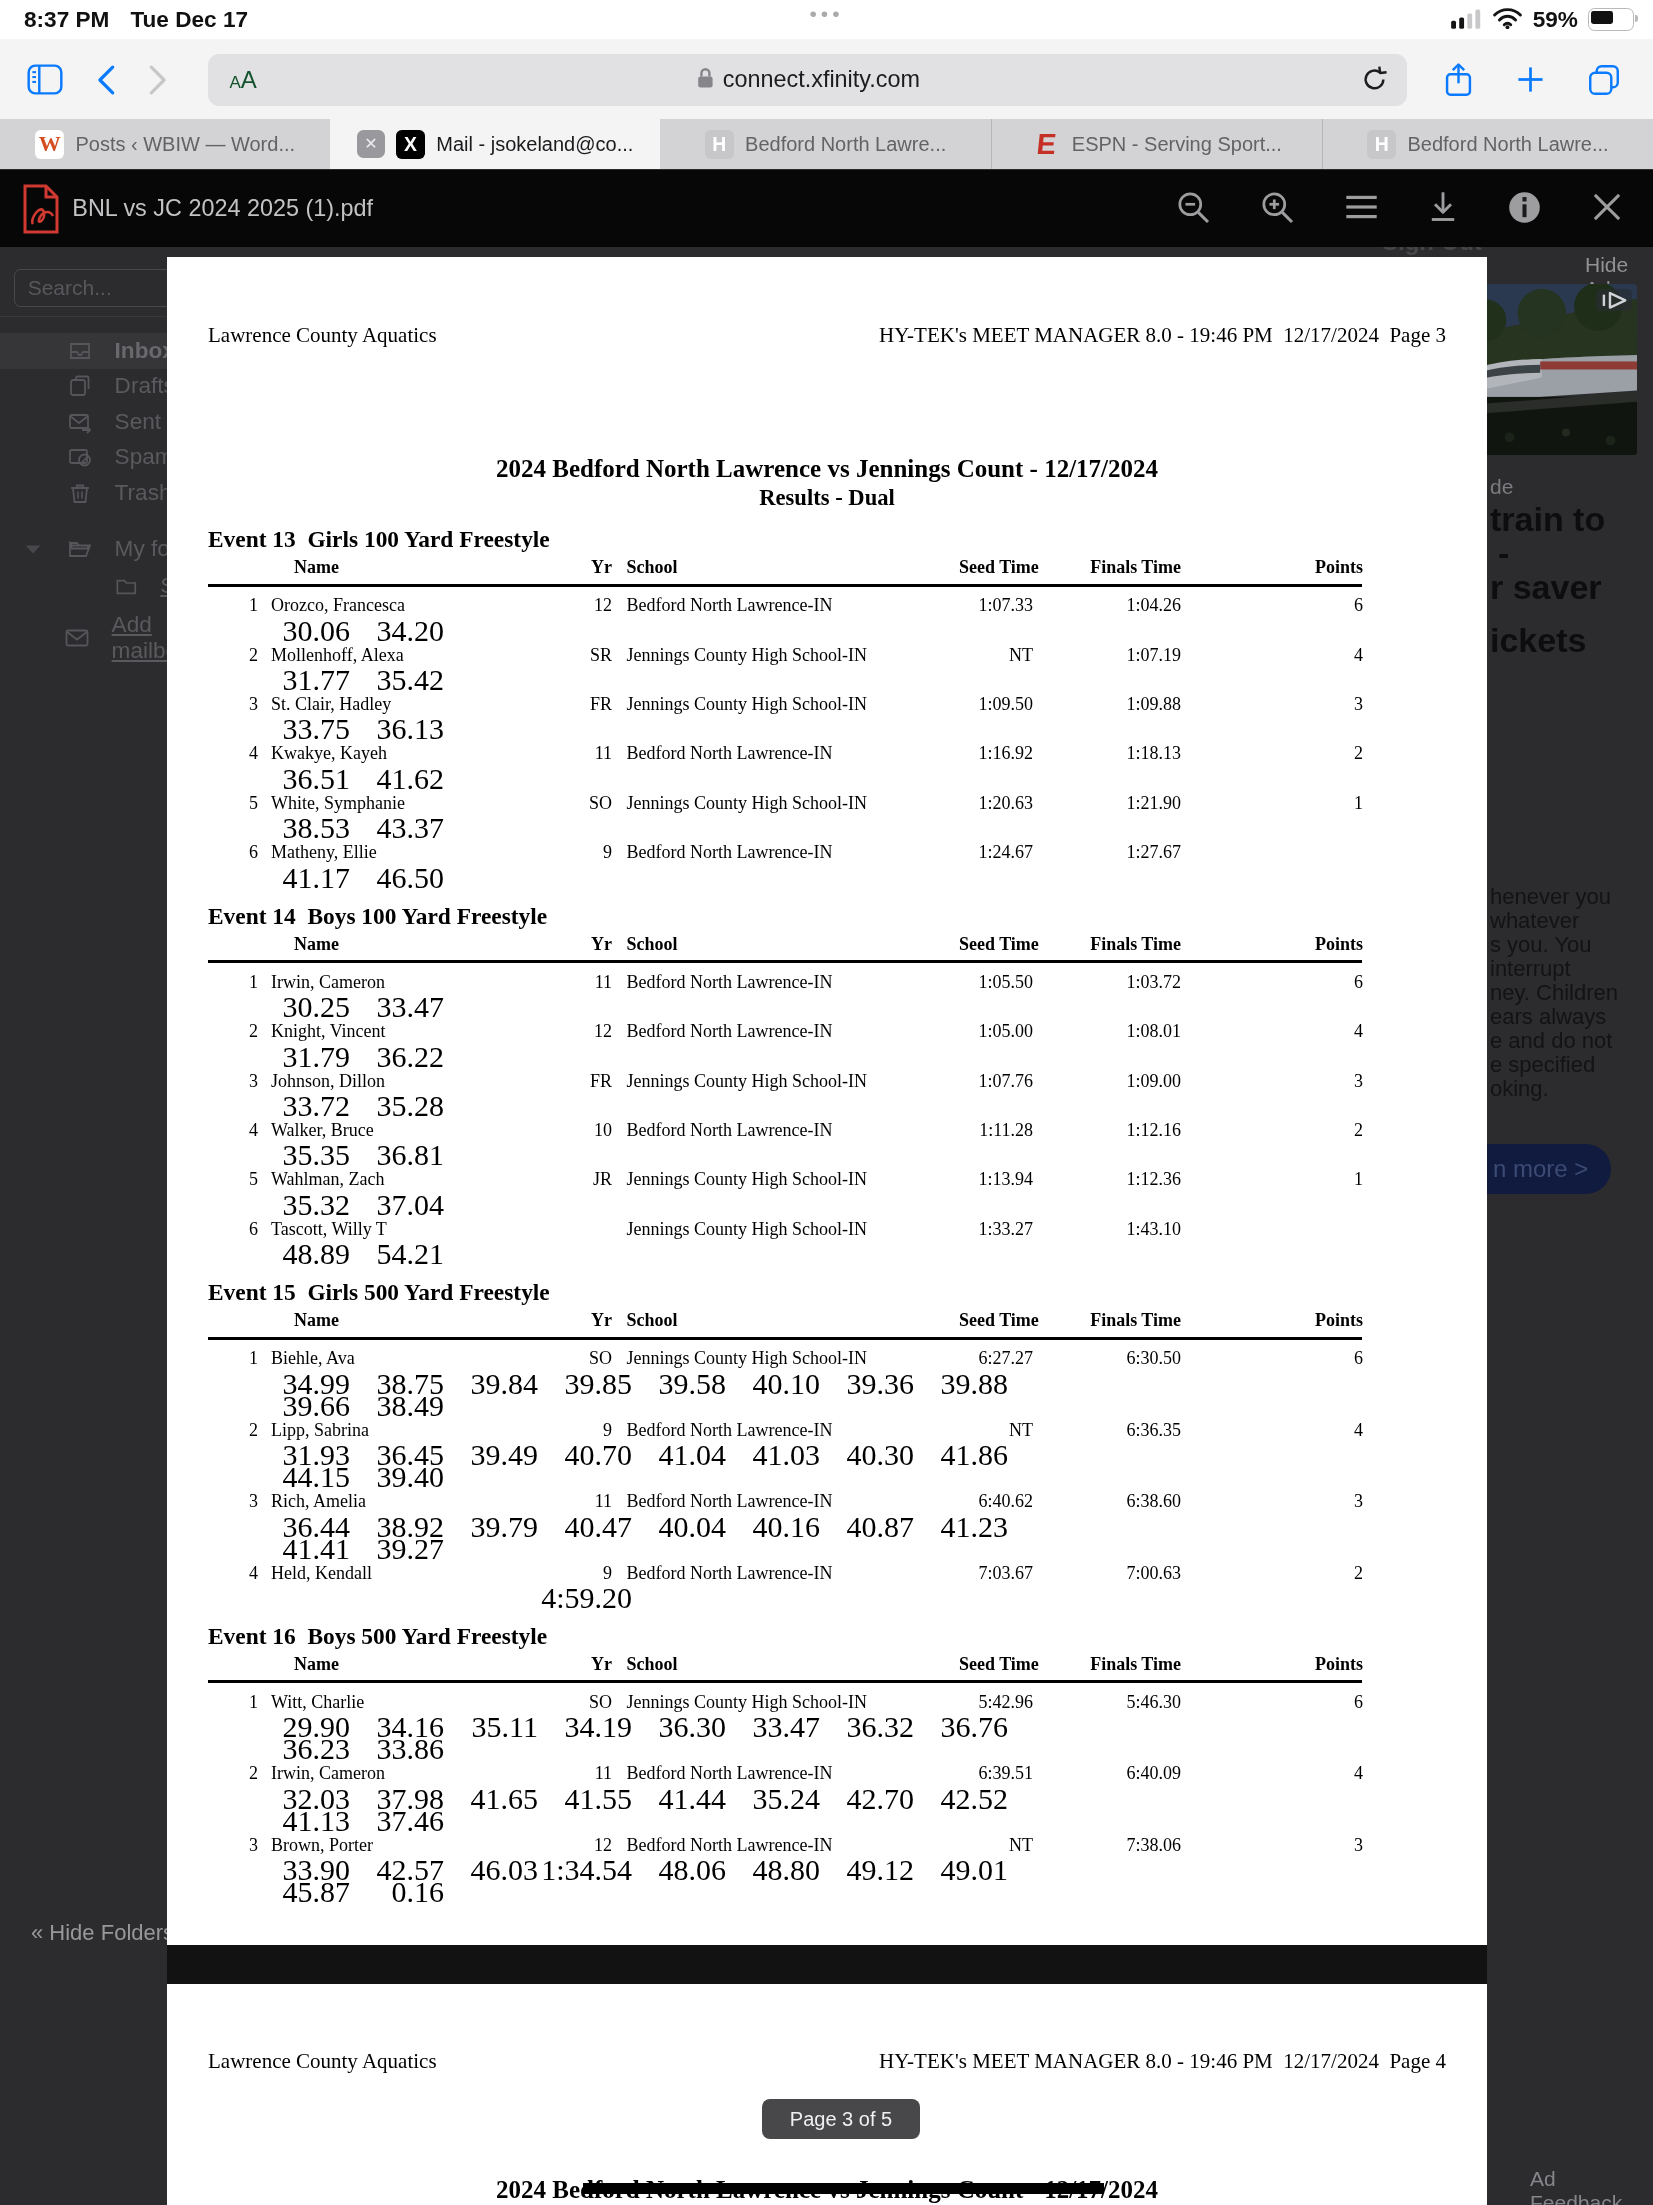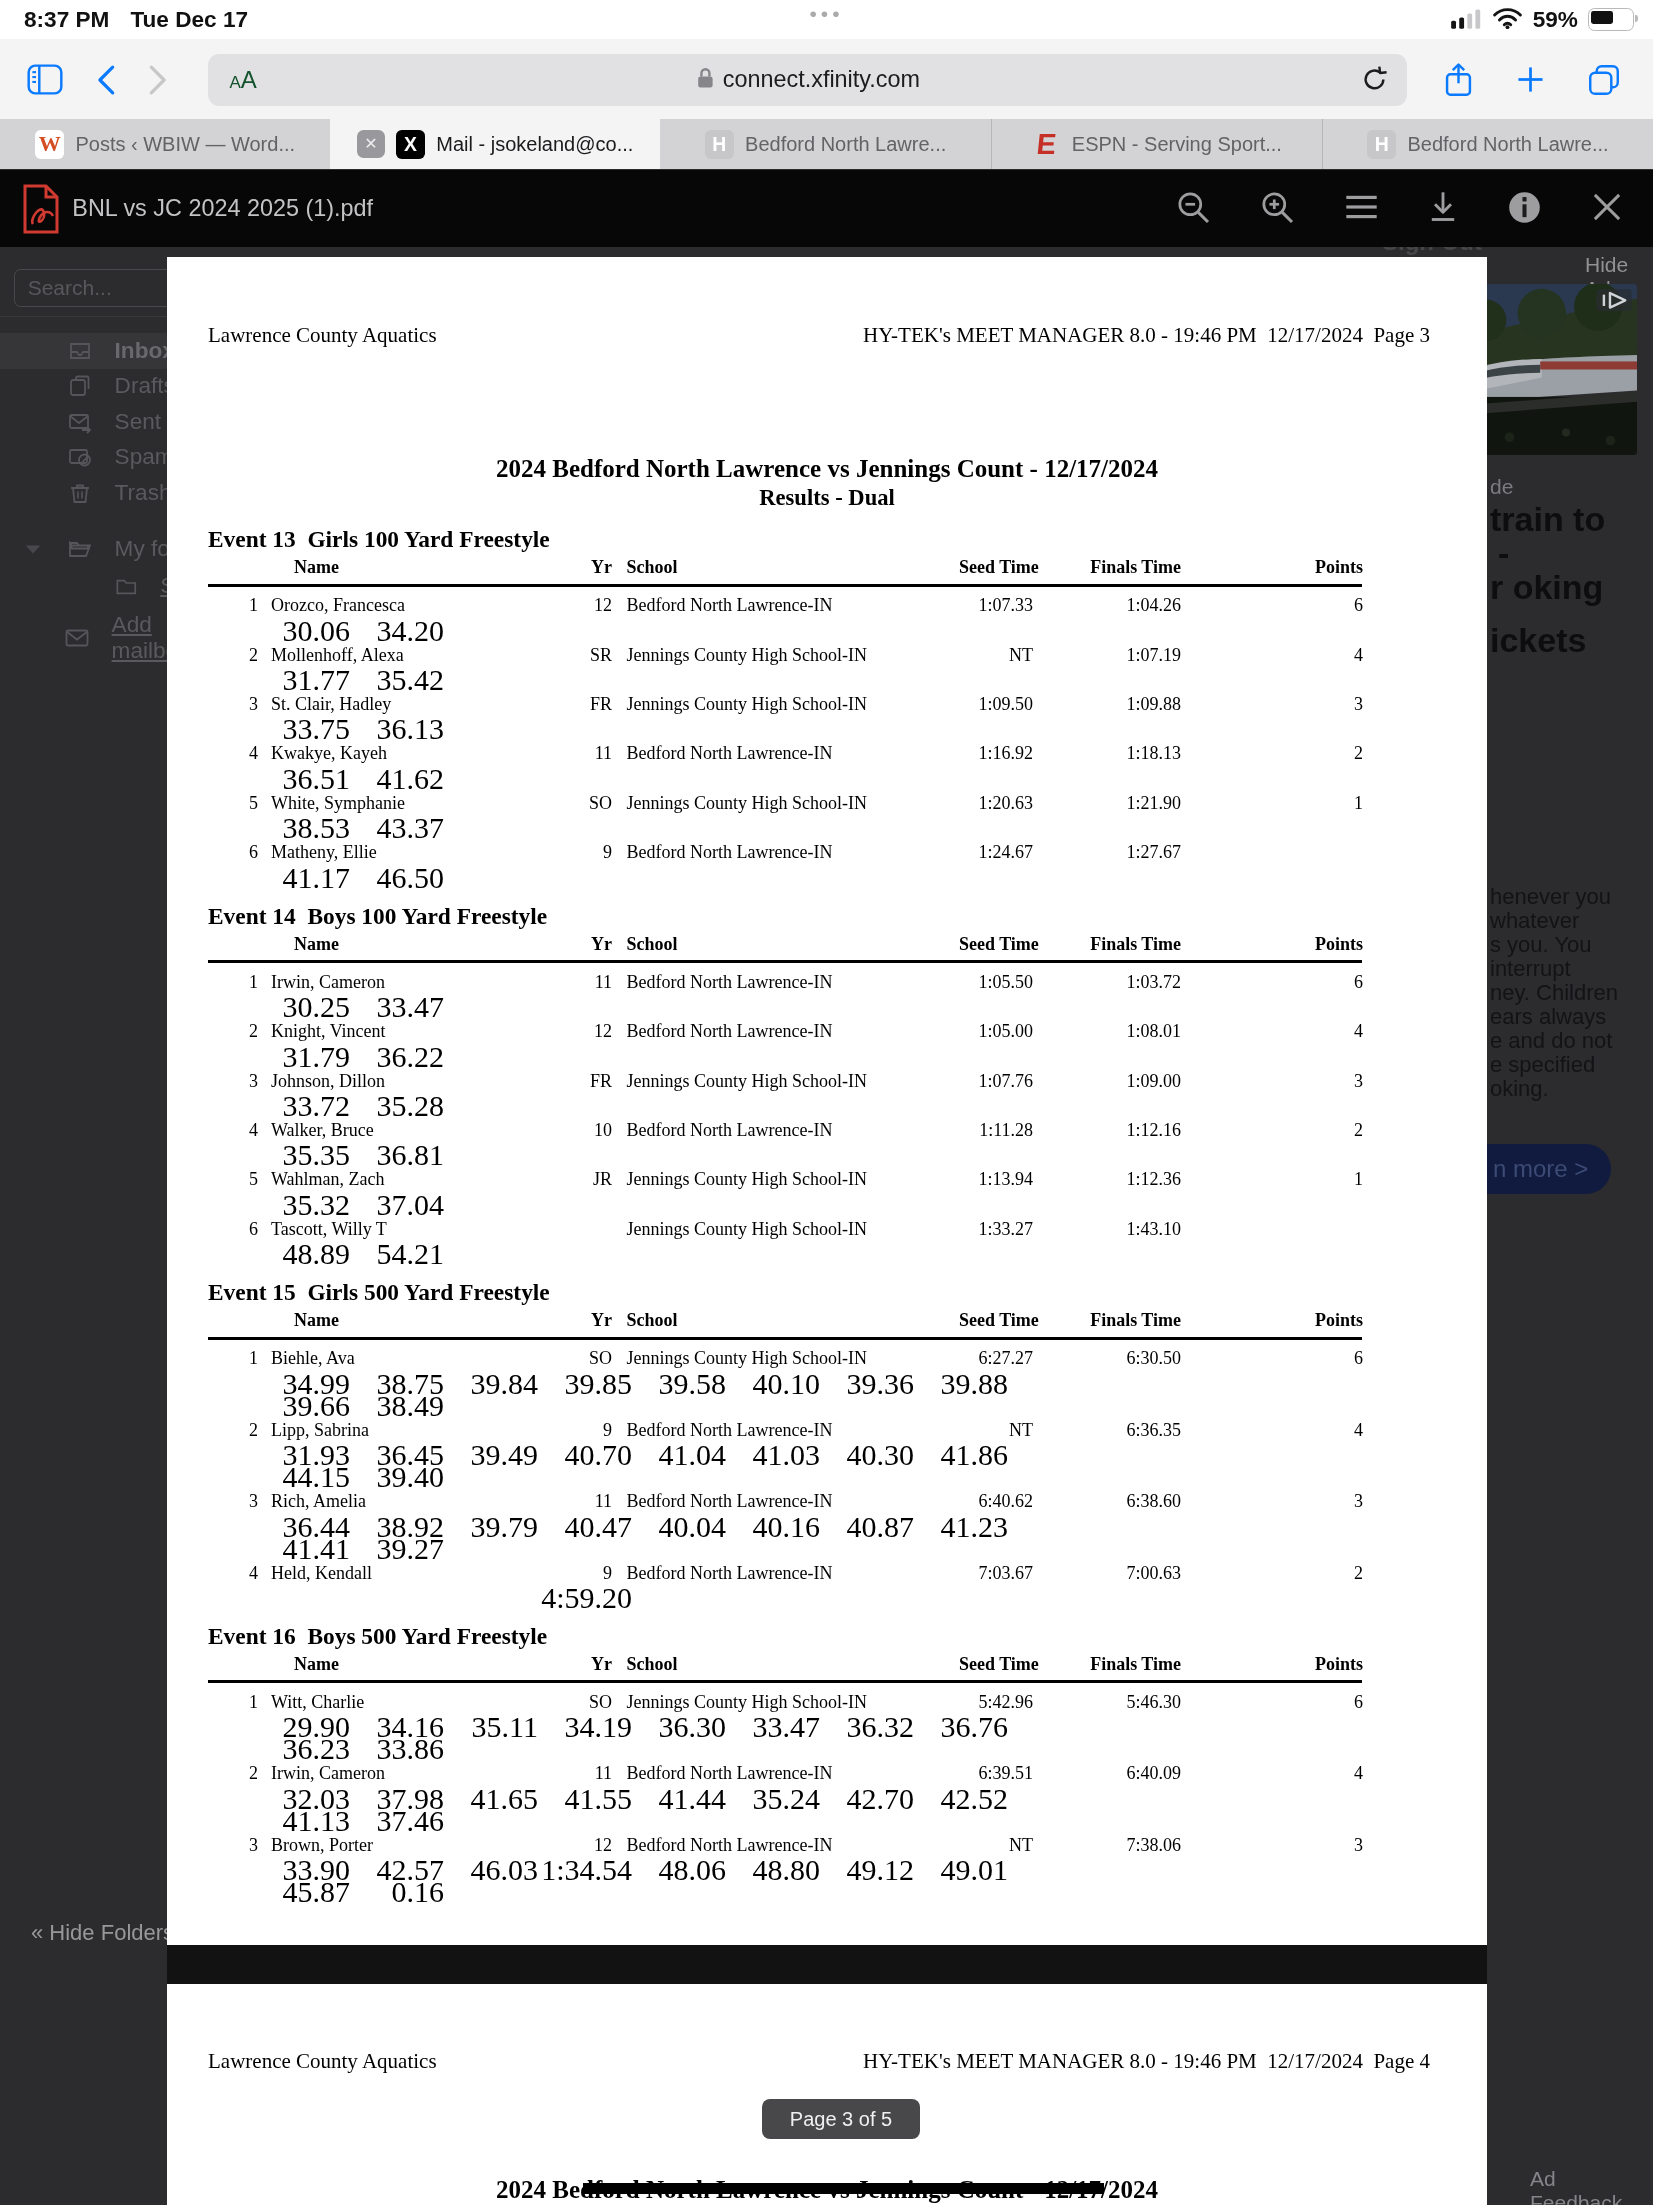--- a/index.html
+++ b/index.html
@@ -83,21 +83,21 @@
 
   
   .pdf-page{position:absolute;left:167px;width:1320px;background:#ffffff;z-index:3;overflow:hidden;
             font-family:"Liberation Serif","DejaVu Serif",serif;color:#000;}
   #page1{top:257px;height:1689px;padding:66px 41px 0;box-sizing:border-box;}
   #page2{top:1984px;height:221px;padding:65px 41px 0;box-sizing:border-box;}
   .pagegap{position:absolute;left:167px;top:1945px;width:1320px;height:39px;background:#121212;z-index:3;}
 
   .doc-hdr{position:relative;font-size:21px;line-height:24px;white-space:pre-wrap;}
   .doc-hdr .hl{position:absolute;left:0;top:0;}
-  .doc-hdr .hr{position:absolute;right:16px;top:0;}
+  .doc-hdr .hr{position:absolute;right:0;top:0;}
   .p-title{text-align:center;font-size:25px;line-height:32px;font-weight:700;margin-top:9.7px;white-space:pre-wrap;}
   .p-sub{text-align:center;font-size:22.6px;line-height:26px;font-weight:700;white-space:pre-wrap;}
   .events{margin-top:14.5px;}
   .event{margin-bottom:13px;}
   .event-title{font-size:23.4px;line-height:29px;font-weight:700;white-space:pre-wrap;}
   .r-row{display:grid;grid-template-columns:50px 304px 50px 347px 74px 148px 182px;
          font-size:18px;line-height:27.4px;}
   .r-head{font-weight:700;line-height:27px;}
   .c-place{text-align:right;}
   .c-name{padding-left:13px;white-space:nowrap;}
@@ -404,21 +404,21 @@
       <svg width="36" height="22.6" viewBox="0 0 44 28">
           <rect x="0" y="0" width="44" height="28" rx="5" fill="rgba(40,44,50,0.7)"></rect>
           <rect x="8" y="7" width="3" height="14" fill="#cfd2d6"></rect>
           <path d="M17 5 L36 14 L17 23 z" fill="none" stroke="#cfd2d6" stroke-width="3" stroke-linejoin="round"></path>
         </svg>
     </span>
   </div>
   <span class="adde">de</span>
   <div class="adhl" style="top:502px;">train to</div>
   <div class="adhl" style="top:536px;left:1498px;">-</div>
-  <div class="adhl" style="top:570px;">r oking</div>
+  <div class="adhl" style="top:570px;">r saver</div>
   <div class="adhl" style="top:623px;">ickets</div>
   <div class="adbody">
       <div>henever you</div>
       <div>whatever</div>
       <div>s you. You</div>
       <div>interrupt</div>
       <div>ney. Children</div>
       <div>ears always</div>
       <div>e and do not</div>
       <div>e specified</div>

